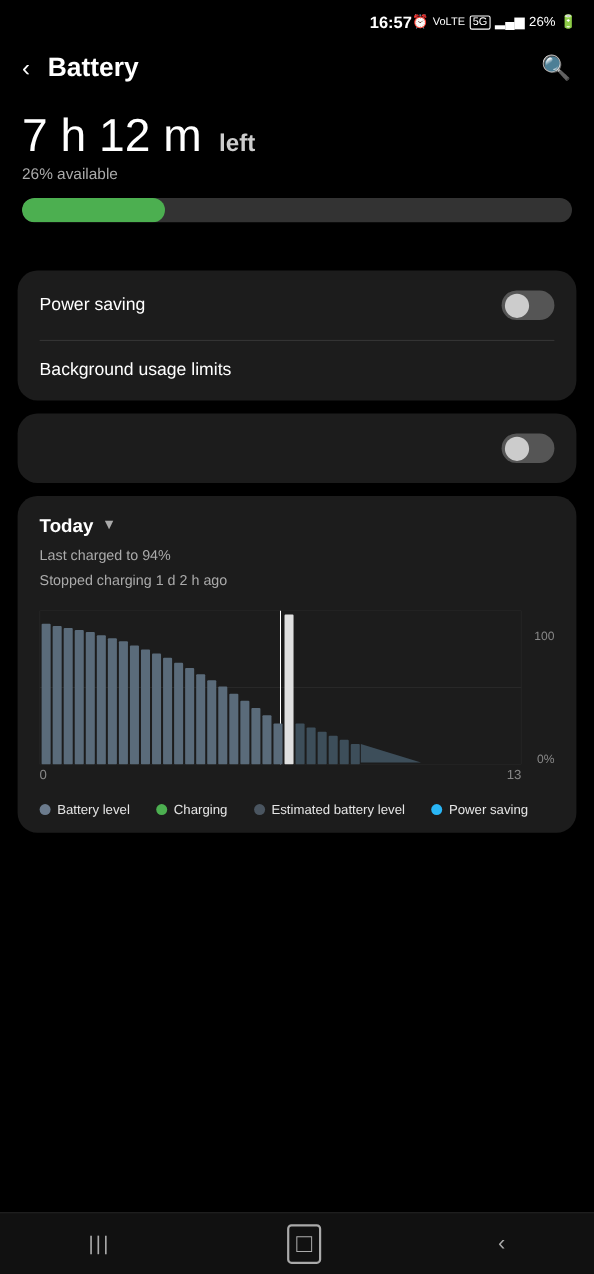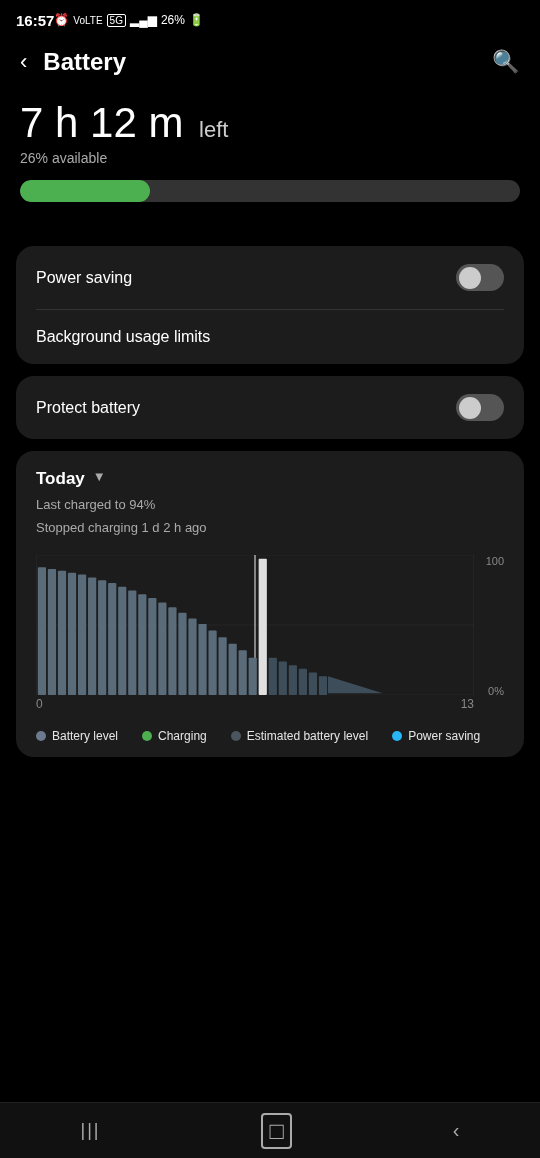--- a/index.html
+++ b/index.html
@@ -10,21 +10,21 @@
       background: #000;
       color: #fff;
       font-family: 'Segoe UI', Arial, sans-serif;
       position: relative;
       overflow-x: hidden;
     }
 
     
     .status-bar {
       display: flex;
-      justify-content: flex-start;
+      justify-content: flex-end;
       align-items: center;
       padding: 8px 16px 4px;
       height: 36px;
     }
     .status-time {
       font-size: 15px;
       font-weight: 600;
       color: #fff;
     }
     .status-icons {
@@ -72,21 +72,21 @@
     }
     .battery-time {
       font-size: 42px;
       font-weight: 300;
       color: #fff;
       line-height: 1.1;
       margin-bottom: 4px;
     }
     .battery-time .unit {
       font-size: 28px;
-      font-weight: 400;
+      font-weight: 700;
     }
     .battery-available {
       font-size: 14px;
       color: #aaa;
       margin-bottom: 14px;
     }
     .battery-bar-container {
       width: 100%;
       height: 22px;
       background: #333;
@@ -296,39 +296,38 @@
   <div class="settings-row">
     <div class="settings-row-text">
       <div class="settings-row-label">Background usage limits</div>
     </div>
   </div>
 </div>
 
 <div class="settings-card">
   <div class="settings-row">
     <div class="settings-row-text">
-      <div class="settings-row-label">Protect battery</div>
     </div>
     <div class="toggle off">
       <div class="toggle-knob"></div>
     </div>
   </div>
 </div>
 
 <div class="chart-card">
   <div class="chart-header">
     <span class="chart-period">Today</span>
     <span class="chevron-down">▼</span>
   </div>
   <div class="chart-meta">Last charged to 94%</div>
   <div class="chart-meta">Stopped charging 1 d 2 h ago</div>
 
   <div class="chart-area">
 
-    <span style="position:absolute;right:0;top:0;font-size:11px;color:#888;">100</span>
+    <span style="position:absolute;right:0;top:18px;font-size:11px;color:#888;">100</span>
     <span style="position:absolute;right:0;bottom:18px;font-size:11px;color:#888;">0%</span>
     <svg class="chart-svg" viewBox="0 0 480 150" preserveAspectRatio="none" style="display:block;width:calc(100% - 30px);height:140px;">
 
       <line x1="0" y1="0" x2="480" y2="0" stroke="#333" stroke-width="0.5"></line>
       <line x1="0" y1="75" x2="480" y2="75" stroke="#333" stroke-width="0.5"></line>
       <line x1="0" y1="150" x2="480" y2="150" stroke="#333" stroke-width="0.5"></line>
 
       <line x1="0" y1="0" x2="0" y2="150" stroke="#444" stroke-width="0.5"></line>
       <line x1="240" y1="0" x2="240" y2="150" stroke="#fff" stroke-width="1"></line>
       <line x1="480" y1="0" x2="480" y2="150" stroke="#444" stroke-width="0.5"></line>

